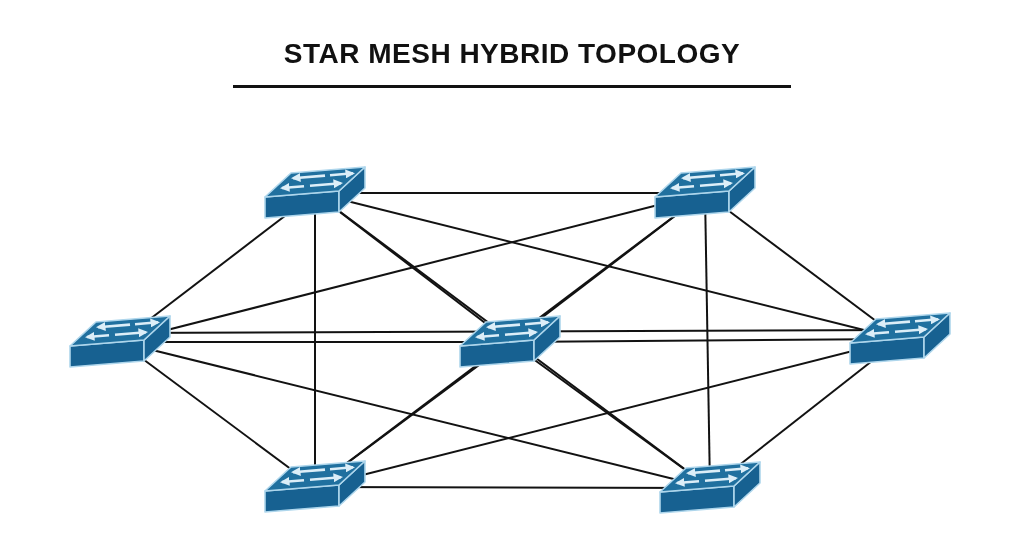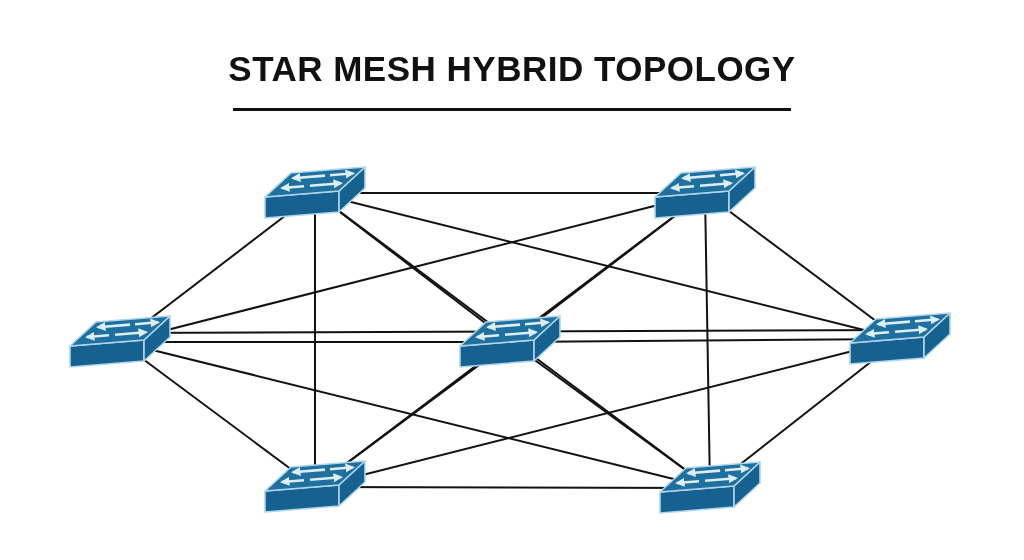--- a/index.html
+++ b/index.html
@@ -7,23 +7,23 @@
     --sw-arrow:#dceef8; --title:#111111; --bg:#ffffff;
   }
   html,body{margin:0;padding:0;}
   body{
     width:1024px;height:560px;background:var(--bg);
     position:relative;overflow:hidden;
     font-family:"Liberation Sans",sans-serif;
   }
   header{position:relative;z-index:2;padding-top:30px;text-align:center;}
   h1{
-    margin:16px;color:var(--title);
+    margin:1px;color:var(--title);
     font-family:"Liberation Sans",sans-serif;
-    font-weight:800;font-size:35px;line-height:46px;letter-spacing:.5px;
+    font-weight:800;font-size:28px;line-height:46px;letter-spacing:.5px;
   }
   .title-underline{width:558px;height:3px;background:var(--title);margin:8px auto 0;}
   #topology-canvas{position:absolute;left:0;top:0;width:1024px;height:560px;z-index:1;}
   .link{stroke:var(--link);stroke-width:2;}
   .switch-face{stroke:var(--sw-edge);stroke-width:1.6;stroke-linejoin:round;}
   .face-top{fill:var(--sw-top);}
   .face-side{fill:var(--sw-side);}
   .arrow{stroke:var(--sw-arrow);stroke-width:2.6;fill:none;}
   .arrow-head-fill{fill:var(--sw-arrow);}
 </style>

